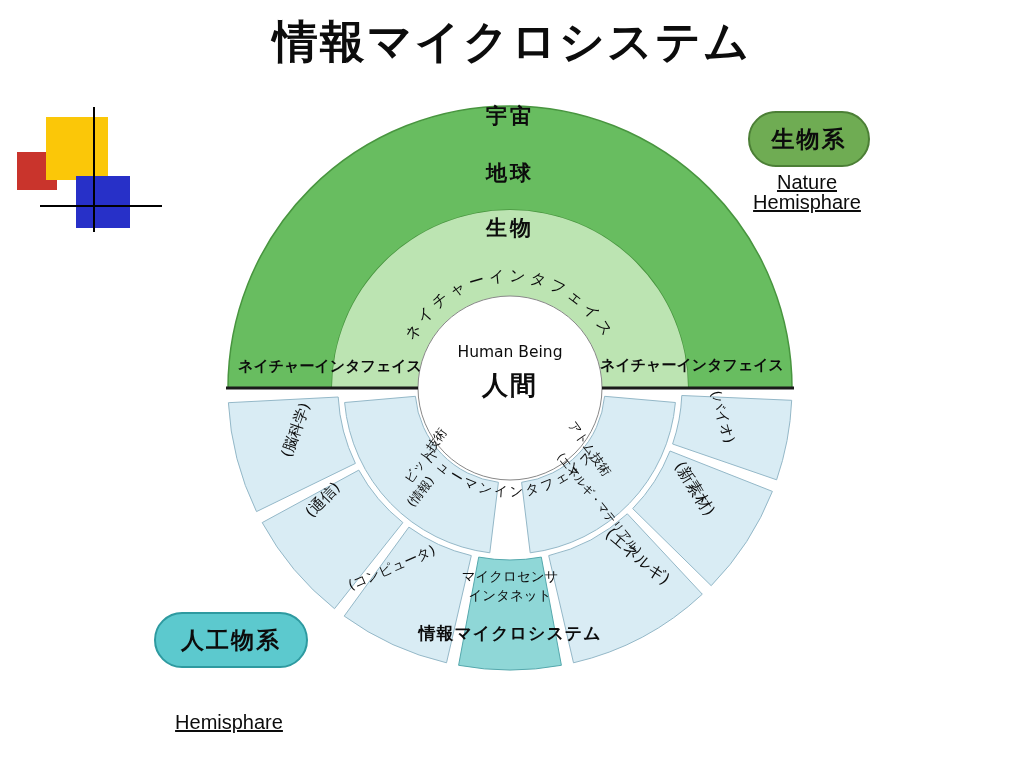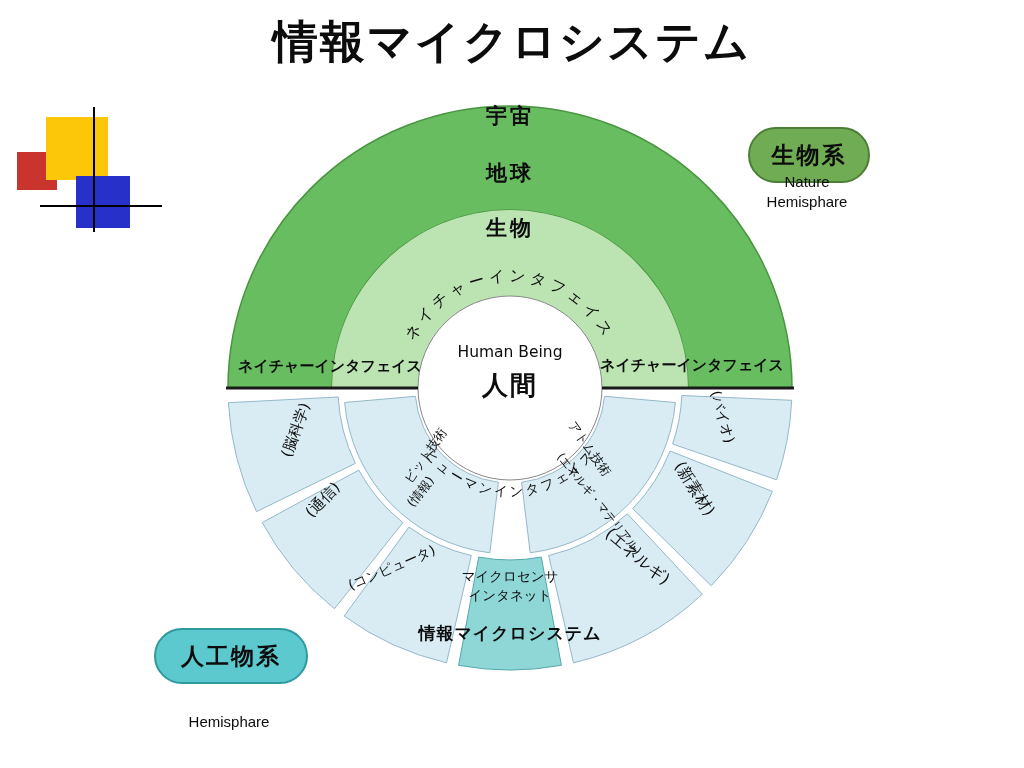--- a/index.html
+++ b/index.html
@@ -23,26 +23,26 @@
 
   .diagram-wrap { position:absolute; left:170px; top:68px; width:700px; height:620px; }
 
   svg text {
     font-family:"DejaVu Sans","Liberation Sans",sans-serif;
     fill:#0c0c0c; text-anchor:middle; dominant-baseline:middle;
   }
 
   .badge {
     position:absolute; display:flex; align-items:center; justify-content:center;
-    font-weight:bold; font-size:23px; letter-spacing:2px; border-radius:28px;margin-top:16px;
+    font-weight:bold; font-size:23px; letter-spacing:2px; border-radius:28px;
   }
   .badge-nature   { left:748px; top:111px; width:118px; height:52px; background:#6fac53; border:2px solid #4c7f36; }
   .badge-artifact { left:154px; top:612px; width:150px; height:52px; background:#5cc9ce; border:2px solid #2e9aa0; }
   .caption {
-    position:absolute; text-align:center; font-size:15px; line-height:20px;
+    position:absolute; text-align:center; font-size:20px; line-height:20px;text-decoration:underline;
   }
   .caption-nature   { left:740px; top:172px; width:134px; }
   .caption-artifact { left:146px; top:712px; width:166px; }
 </style>
 </head>
 <body>
 
 <div class="slide-title">情報マイクロシステム</div>
 
 <div>

